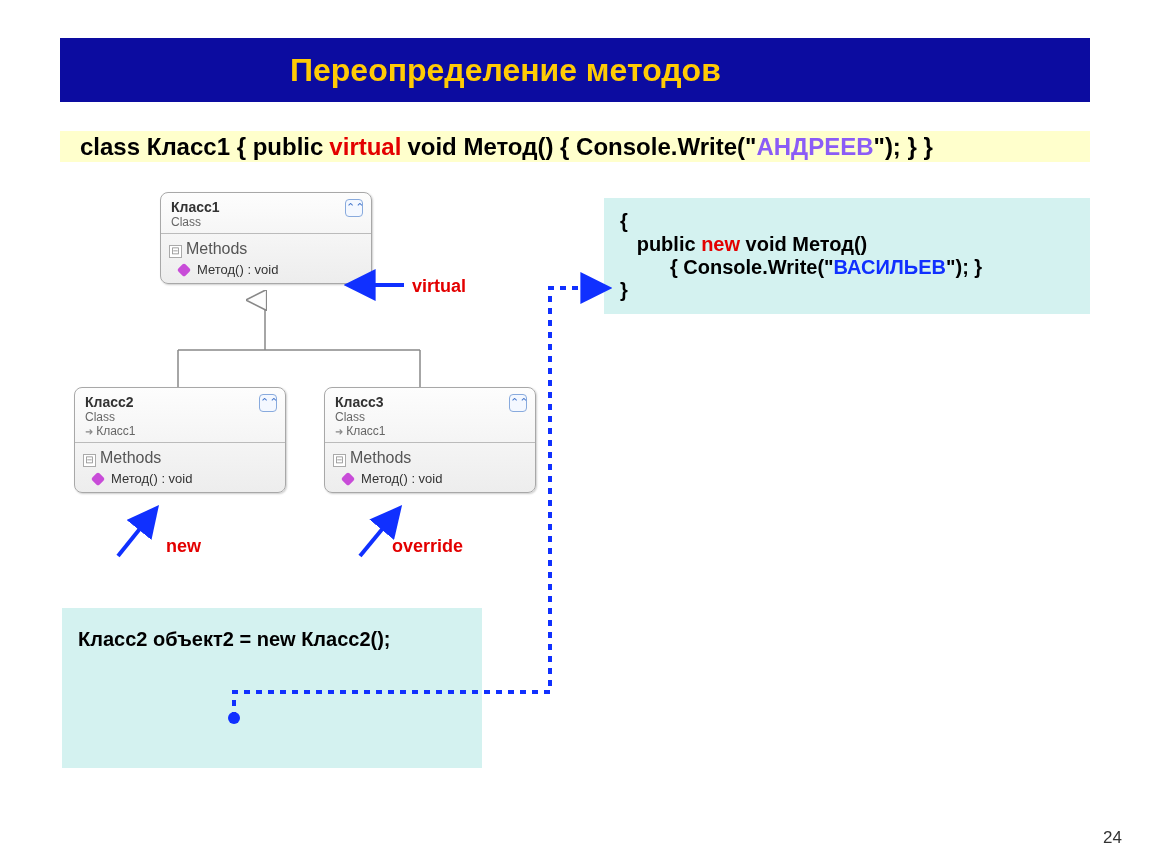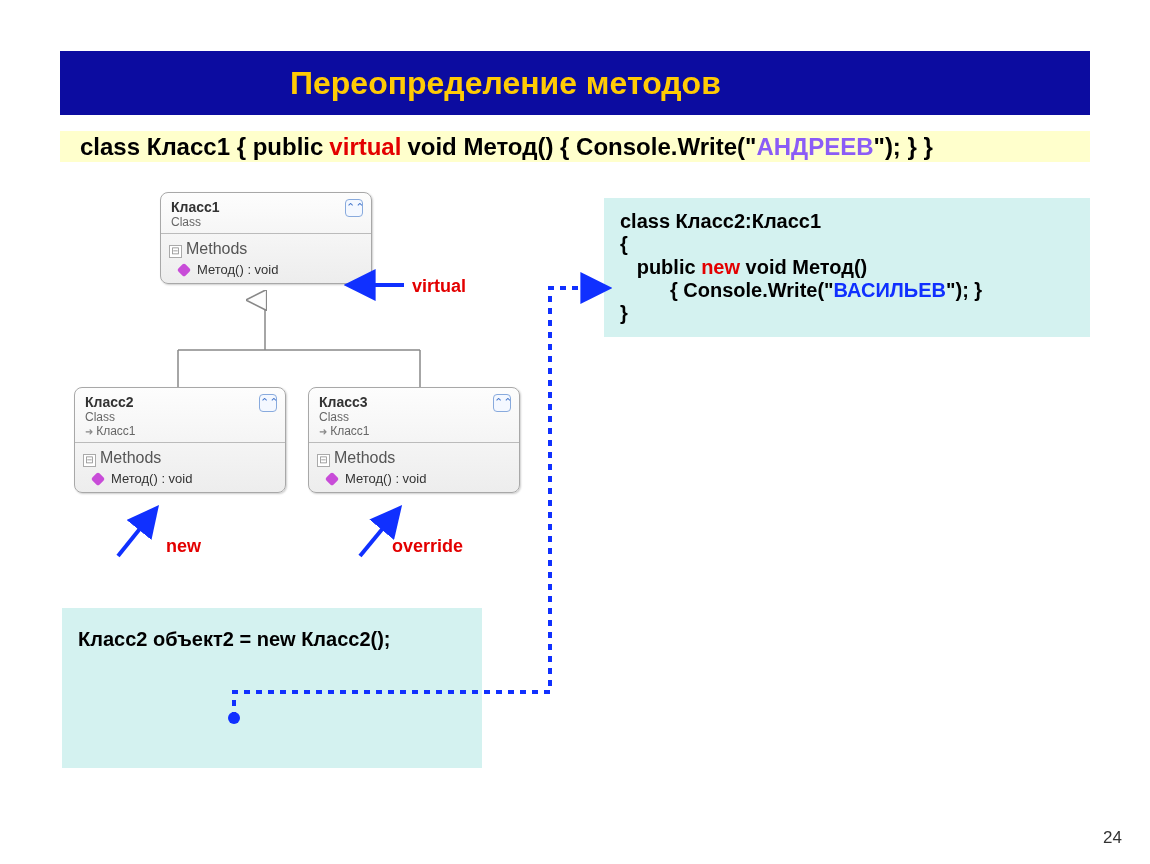--- a/index.html
+++ b/index.html
@@ -19,21 +19,20 @@
     width: 1030px;
     height: 64px;
     background: #0c0ca0;
     color: #ffcb05;
     font-size: 32px;
     font-weight: bold;
     display: flex;
     align-items: center;
     padding-left: 230px;
     box-sizing: border-box;
-    margin-top: 13px;
   }
   .code-strip {
     position: absolute;
     left: 60px;
     top: 128px;
     width: 1030px;
     height: 34px;
     background: #ffffcc;
     border-top: 3px solid #fff;
     font-size: 24px;
@@ -187,40 +186,39 @@
     <div class="uml-parent">Класс1</div>
     <div class="uml-chev">⌃⌃</div>
   </div>
   <div class="uml-divider"></div>
   <div class="uml-section">
     <div class="uml-section-hdr">Methods</div>
     <div class="uml-method">Метод() : void</div>
   </div>
 </div>
 
-<div class="uml-box" style="left:308px; top:387px;">
+<div class="uml-box" style="left:324px; top:387px;">
   <div class="uml-head">
     <div class="uml-name">Класс3</div>
     <div class="uml-sub">Class</div>
     <div class="uml-parent">Класс1</div>
     <div class="uml-chev">⌃⌃</div>
   </div>
   <div class="uml-divider"></div>
   <div class="uml-section">
     <div class="uml-section-hdr">Methods</div>
     <div class="uml-method">Метод() : void</div>
   </div>
 </div>
 
 <div class="arrow-label" style="left:412px; top:276px;">virtual</div>
 <div class="arrow-label" style="left:166px; top:536px;">new</div>
 <div class="arrow-label" style="left:392px; top:536px;">override</div>
 
 <div class="code-box" style="left:604px; top:198px; width:486px;">
-  <div>class Класс2:Класс1</div>
   <div>{</div>
   <div>
     <span style="white-space:pre;">   public </span><span class="kw-red">new</span><span> void Метод()</span>
   </div>
   <div>
     <span style="white-space:pre;">         { Console.Write("</span><span class="val-blue">ВАСИЛЬЕВ</span><span>"); }</span>
   </div>
   <div>}</div>
 </div>
 

